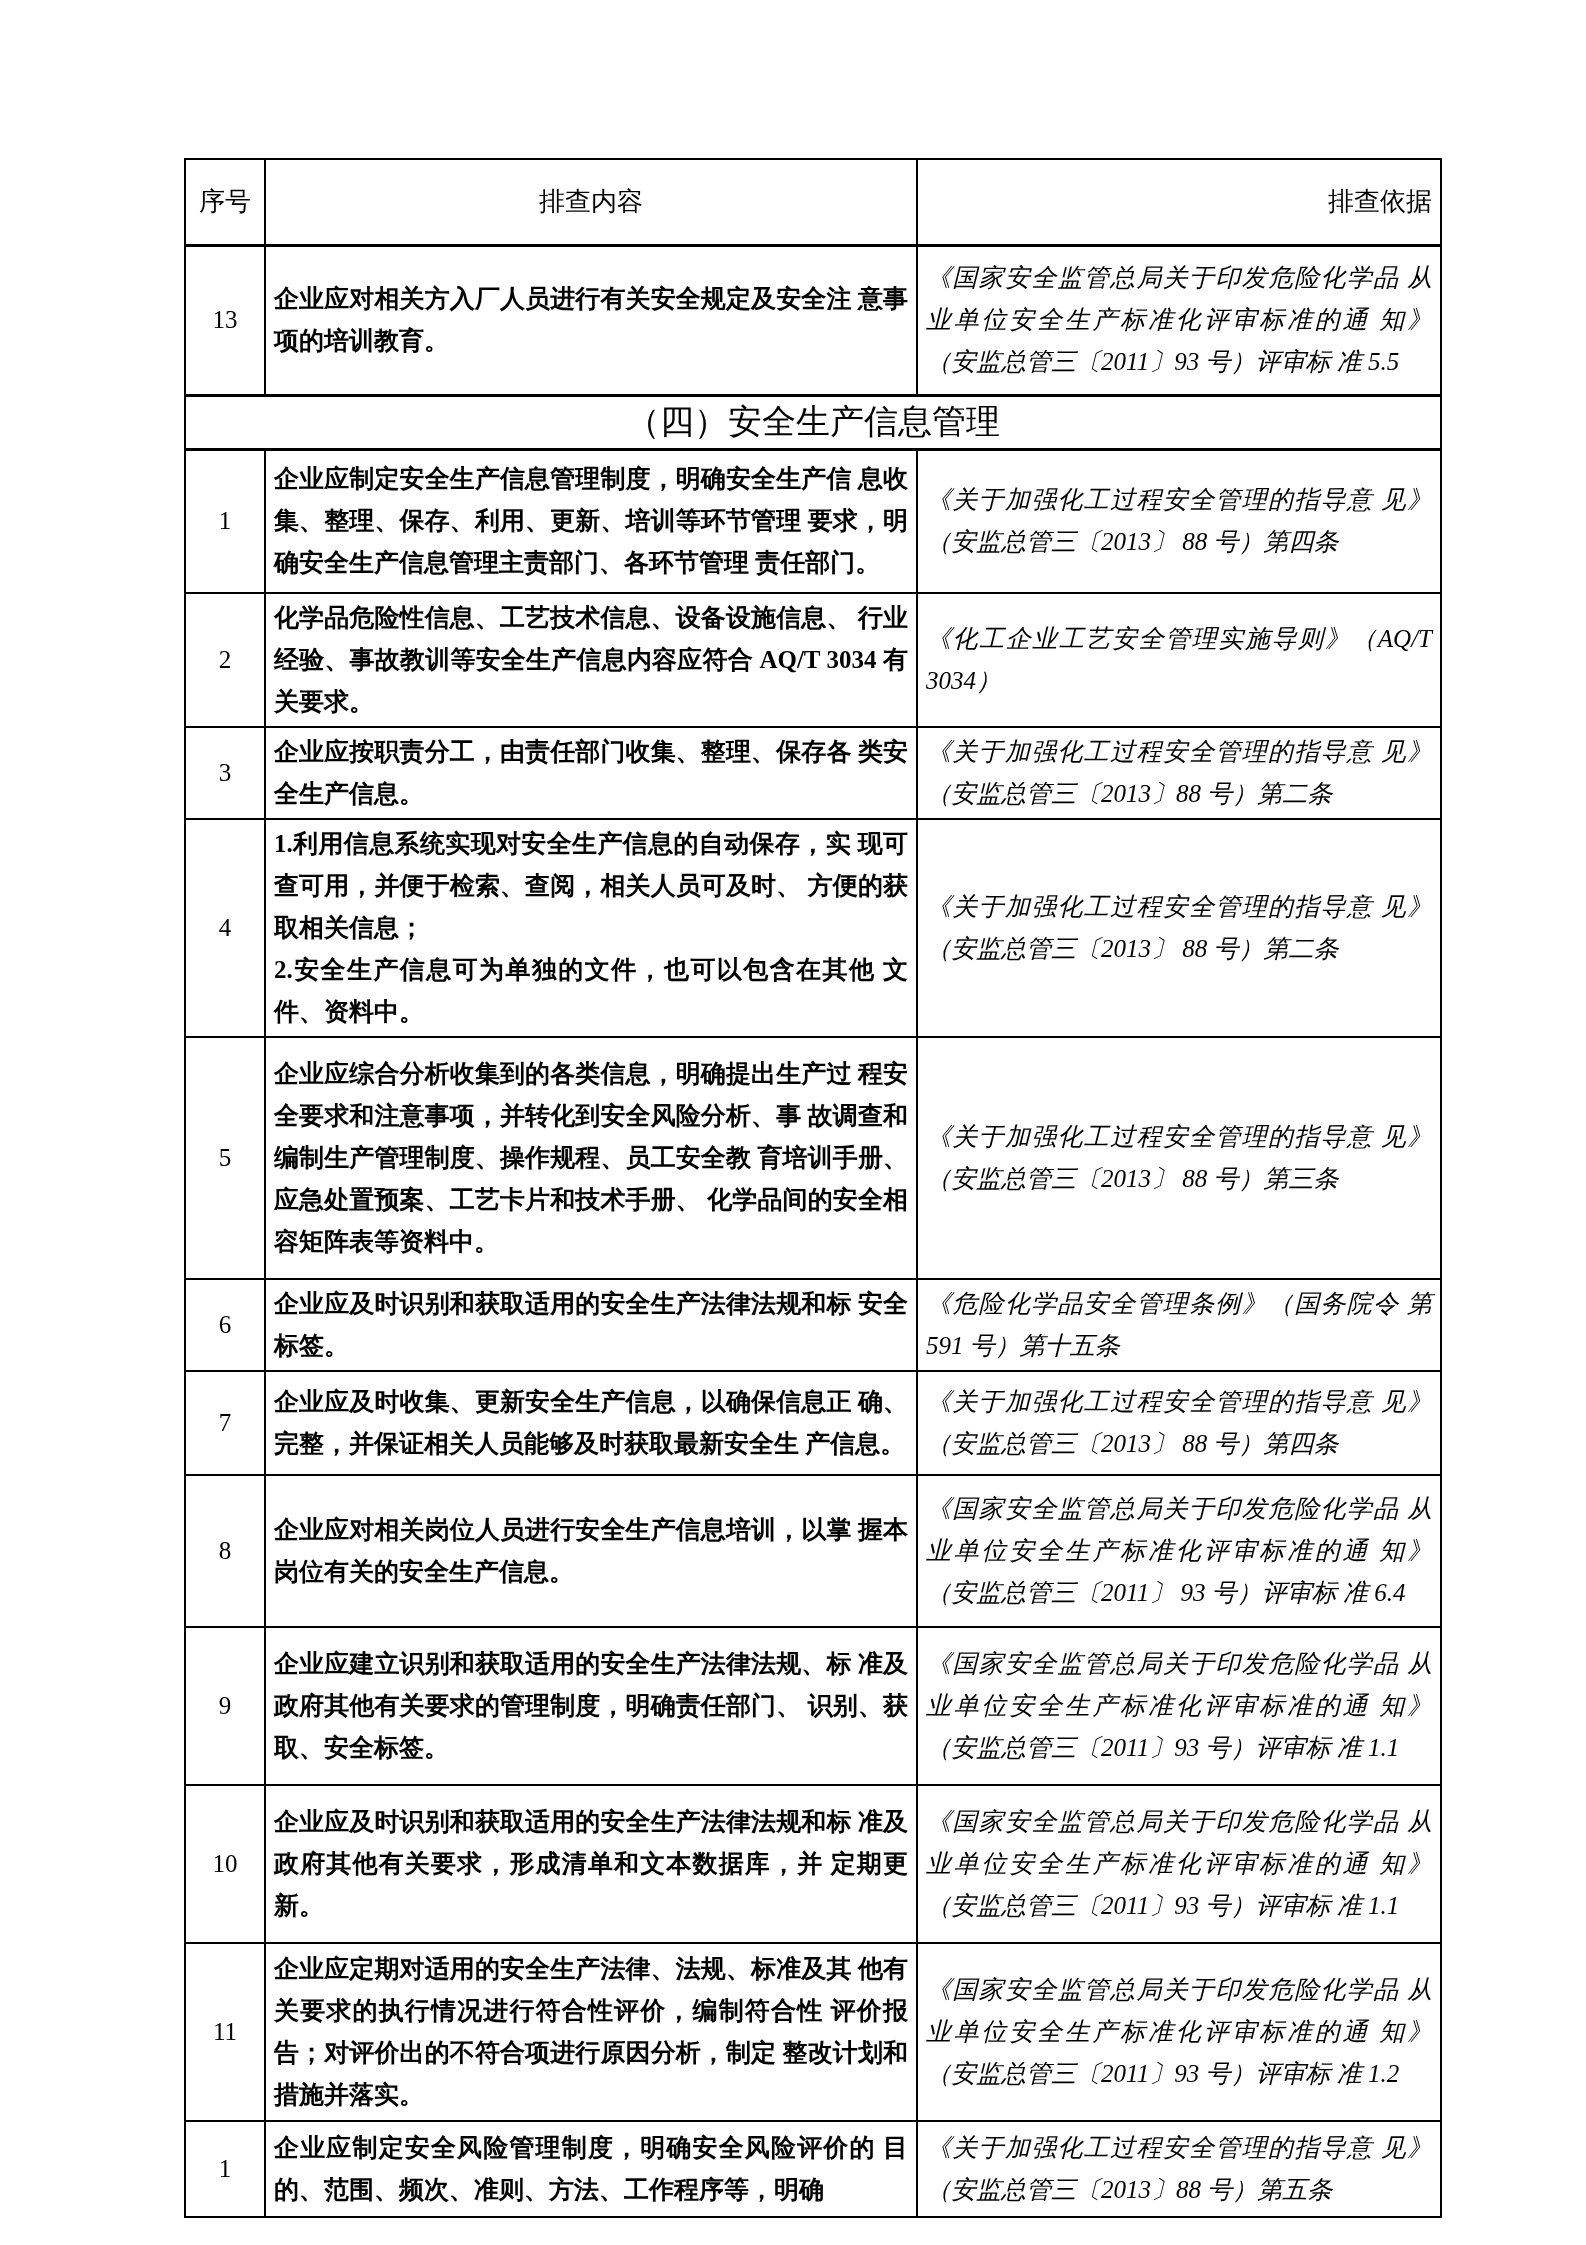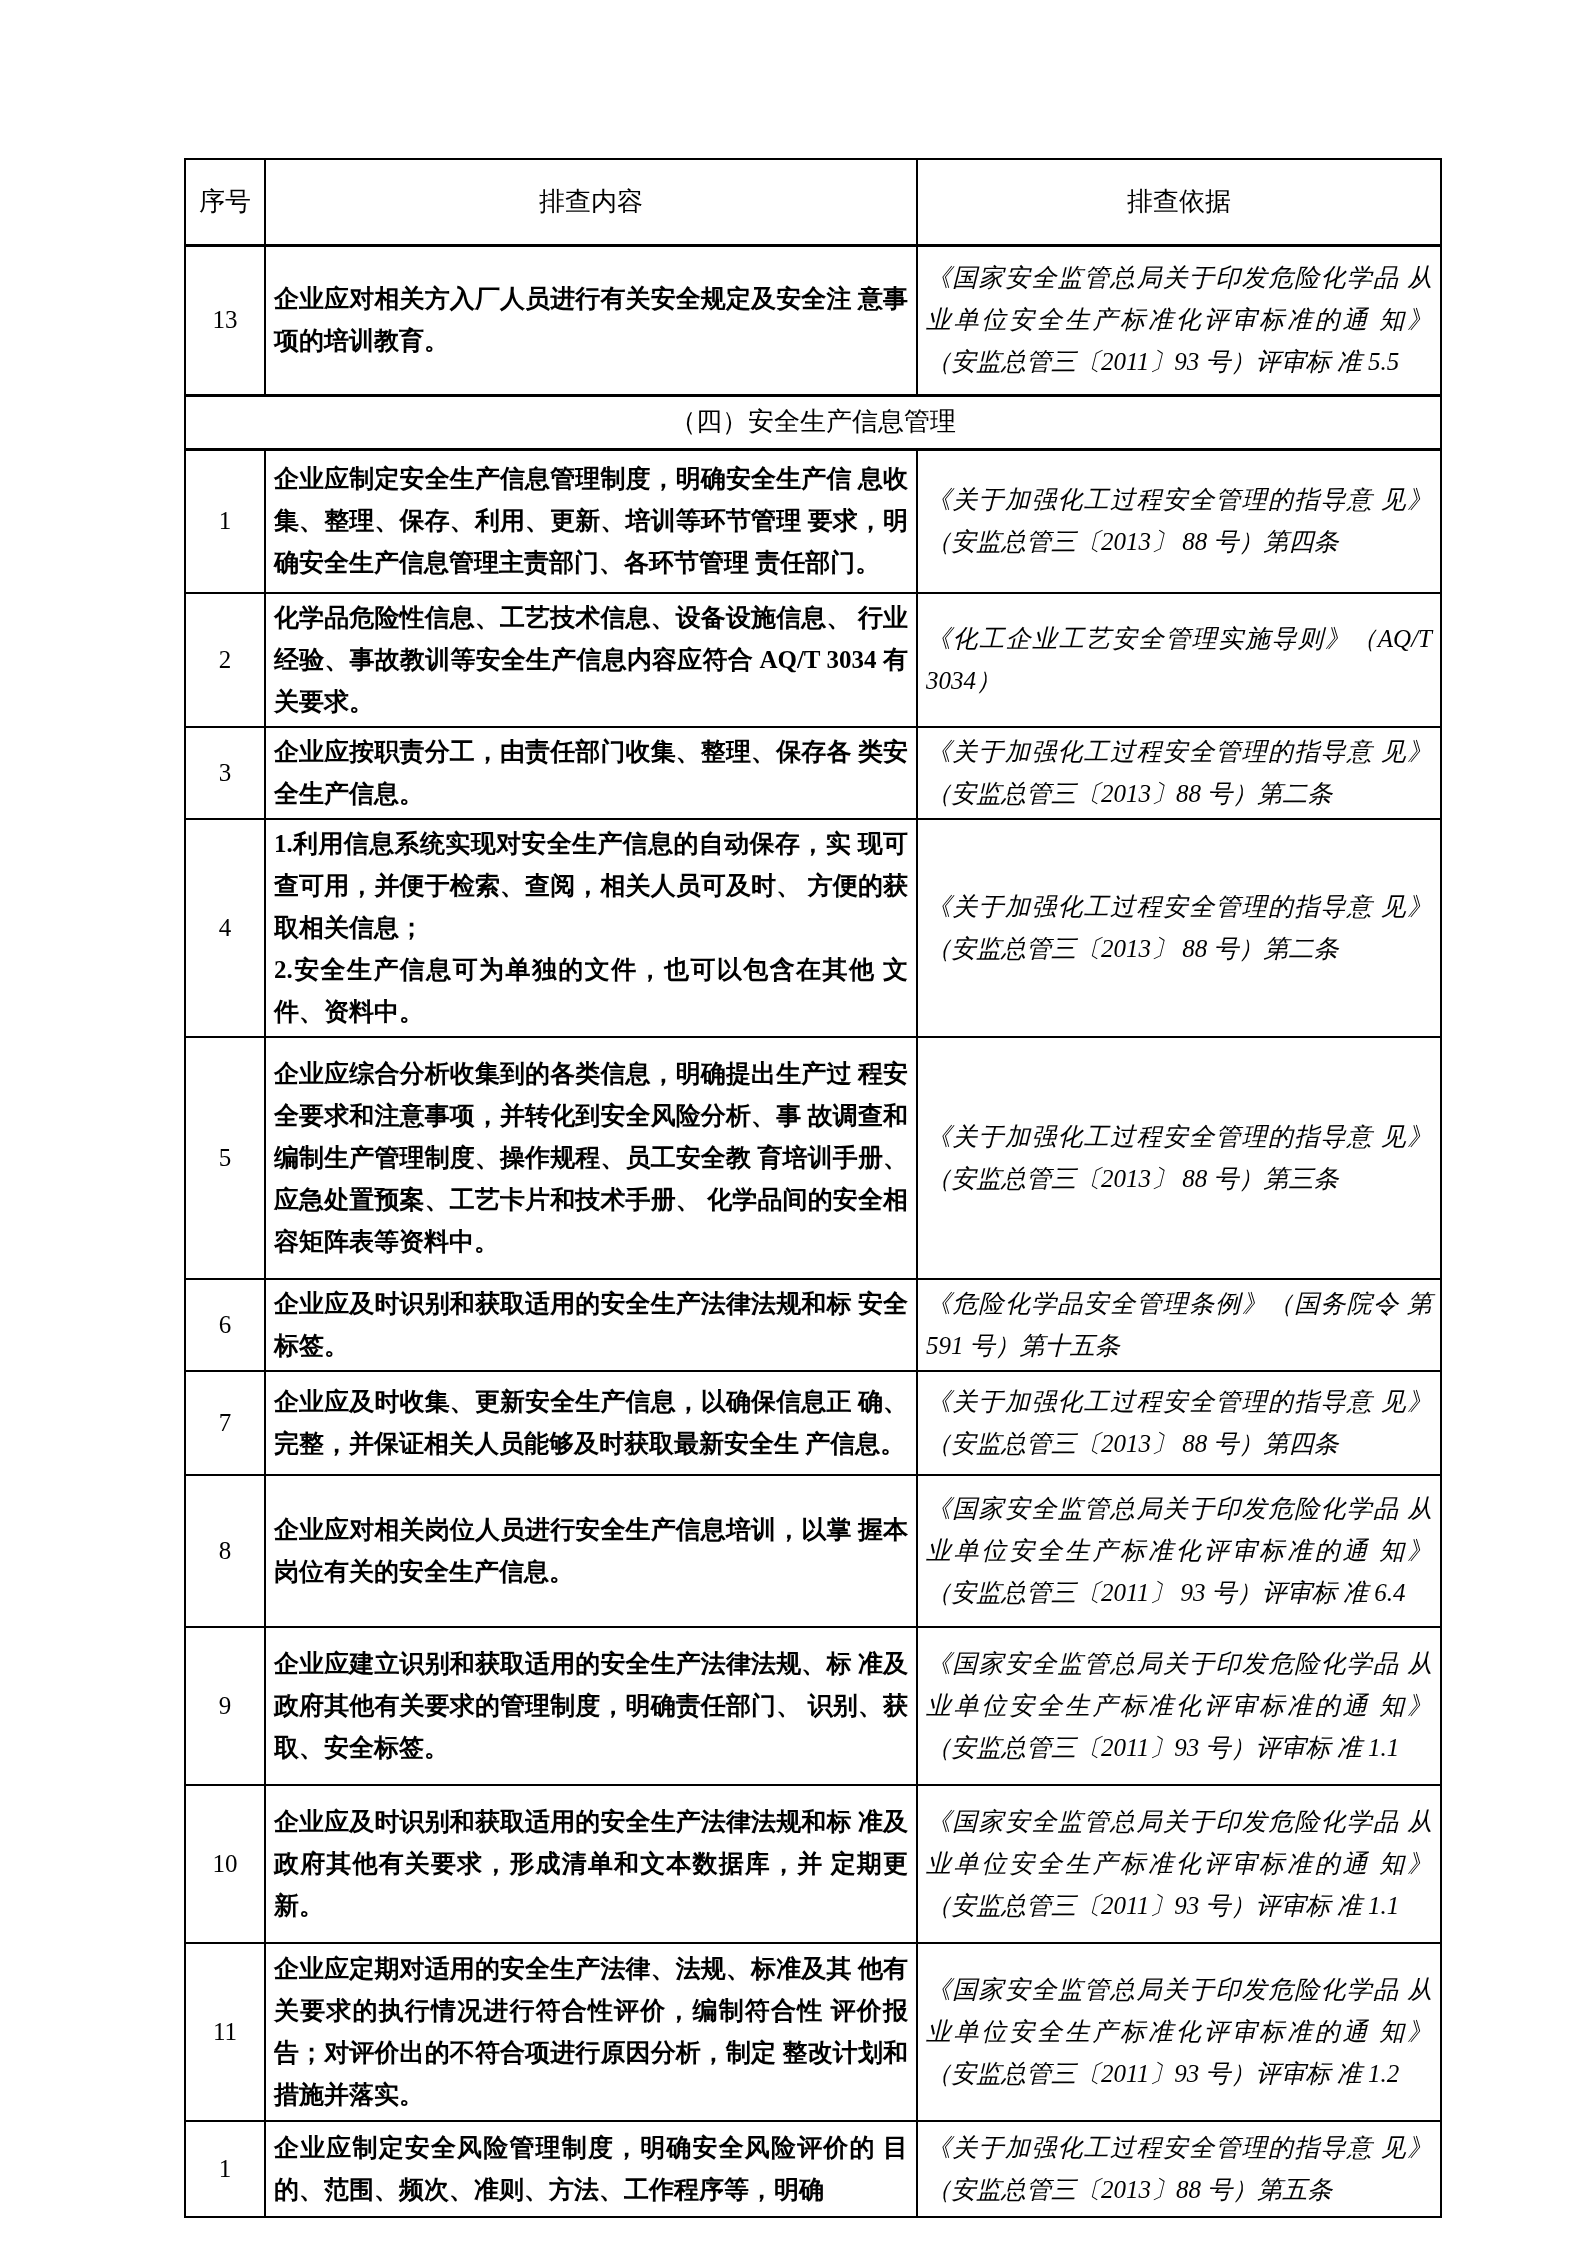--- a/index.html
+++ b/index.html
@@ -44,40 +44,40 @@
     font-style:italic;
   }
   tr.header-row td{
     text-align:center;
     font-size:26px;
     border-bottom-width:3px;
     margin-top:16px;
   }
   tr.section-row td{
     text-align:center;
-    font-size:26px;
+    font-size:34px;
     border-top-width:3px;
     border-bottom-width:3px;
   }
 </style>
 </head>
 <body>
 
 <div class="page">
   <table class="checklist">
     <colgroup>
       <col style="width:80px">
       <col style="width:652px">
       <col style="width:524px">
     </colgroup>
     <tbody>
       <tr class="header-row" style="height:86px">
         <td class="num">序号</td>
         <td style="text-align:center">排查内容</td>
-        <td style="text-align:center">排查依据</td>
+        <td style="text-align:right">排查依据</td>
       </tr>
 
       <tr style="height:150px">
         <td class="num">13</td>
         <td class="content">企业应对相关方入厂人员进行有关安全规定及安全注 意事项的培训教育。</td>
         <td class="basis">《国家安全监管总局关于印发危险化学品 从业单位安全生产标准化评审标准的通 知》（安监总管三〔2011〕93 号）评审标 准 5.5</td>
       </tr>
 
       <tr class="section-row" style="height:54px">
         <td colspan="3">（四）安全生产信息管理</td>

